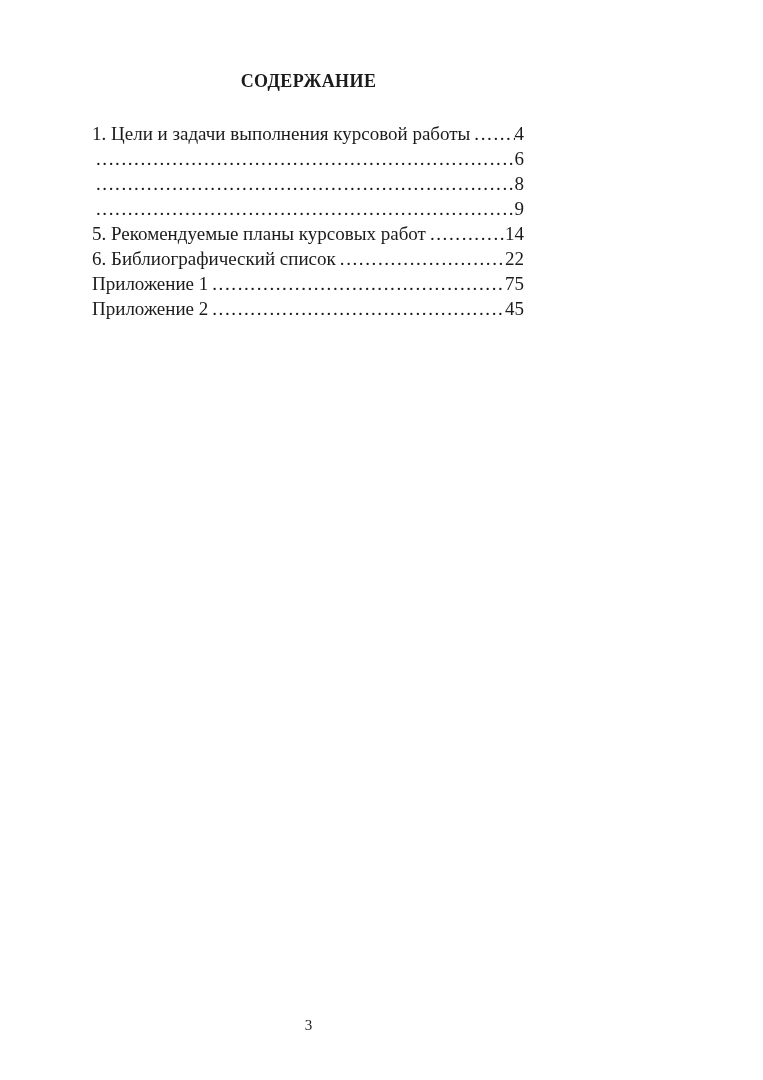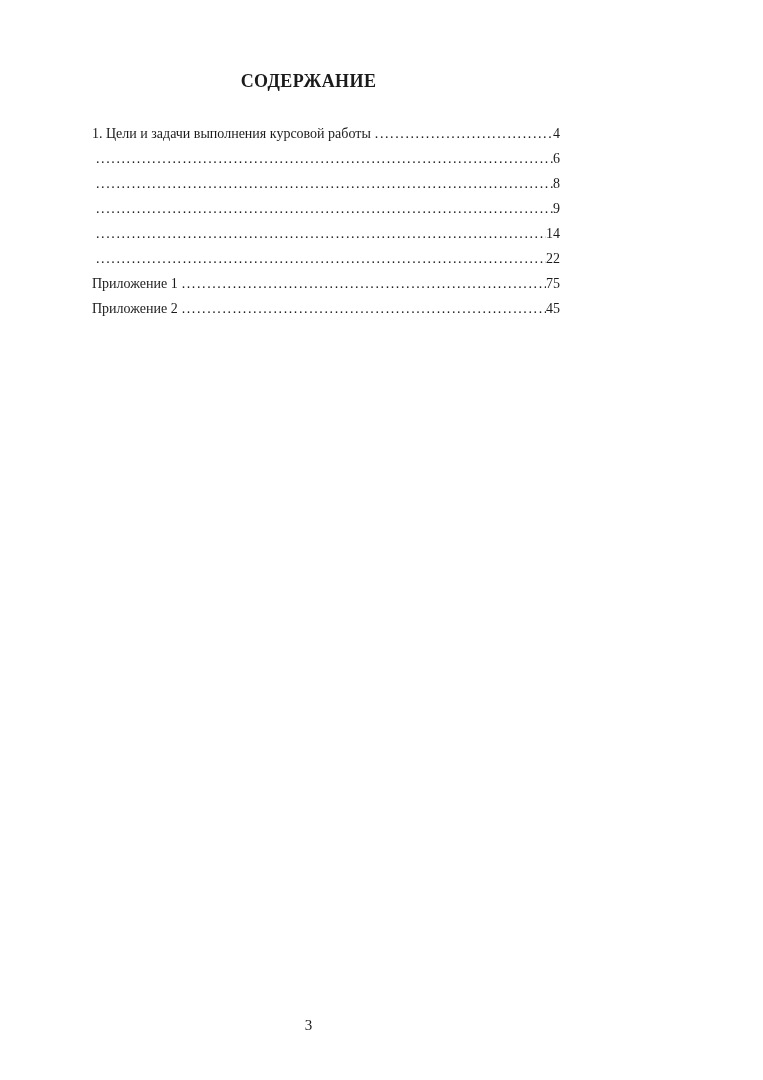--- a/index.html
+++ b/index.html
@@ -17,22 +17,22 @@
     color: #1b1b1b;
   }
   .doc-title {
     padding-top: 71px;
     text-align: center;
     font-size: 18px;
     font-weight: bold;
     letter-spacing: 0.4px;
   }
   .toc {
-    margin: 29px 57px 0 92px;
-    font-size: 14px;
+    margin: 29px 93px 0 92px;
+    font-size: 19px;
   }
   .toc-row {
     display: flex;
     align-items: baseline;
     line-height: 25px;
   }
   .toc-label {
     white-space: nowrap;
     flex: 0 0 auto;
   }
@@ -81,25 +81,27 @@
         <span class="leader">........................................................................................................................................................................................................</span>
         <span class="toc-page">8</span>
       </div>
 
       <div class="toc-row">
         <span class="leader">........................................................................................................................................................................................................</span>
         <span class="toc-page">9</span>
       </div>
 
       <div class="toc-row">
+        <span class="toc-label">5. Рекомендуемые планы курсовых работ</span>
         <span class="leader">........................................................................................................................................................................................................</span>
         <span class="toc-page">14</span>
       </div>
 
       <div class="toc-row">
+        <span class="toc-label">6. Библиографический список</span>
         <span class="leader">........................................................................................................................................................................................................</span>
         <span class="toc-page">22</span>
       </div>
 
       <div class="toc-row">
         <span class="toc-label">Приложение 1</span>
         <span class="leader">........................................................................................................................................................................................................</span>
         <span class="toc-page">75</span>
       </div>
 

